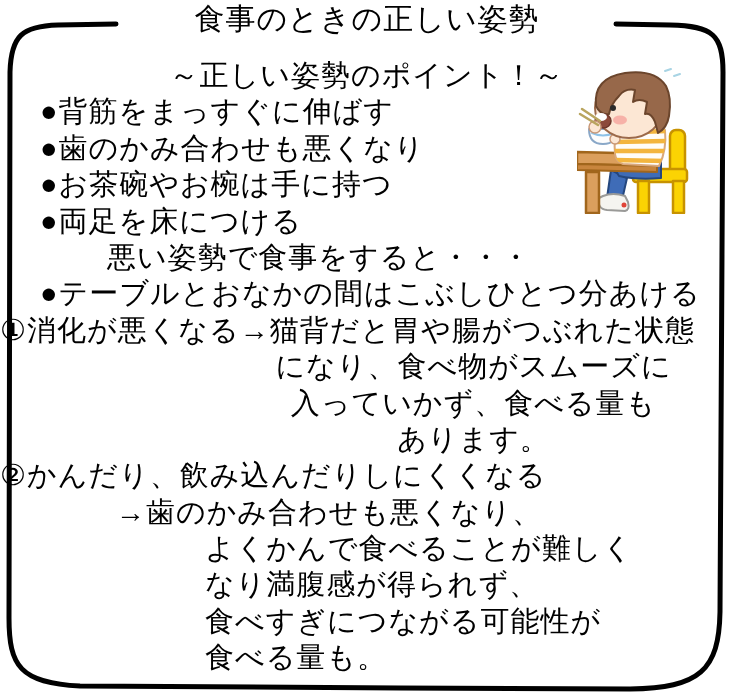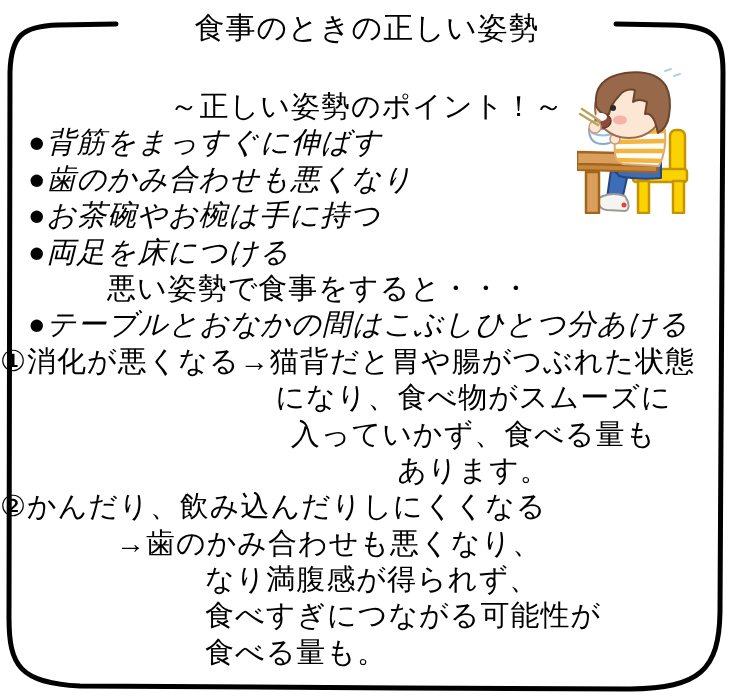--- a/index.html
+++ b/index.html
@@ -24,37 +24,36 @@
     position: absolute;
     top: 2px;
     left: 0;
     width: 734px;
     text-align: center;
     font-size: 30px;
     line-height: 34px;
     font-weight: 500;
     letter-spacing: 1px;
     white-space: nowrap;
-    margin-top: 9px;
   }
 
   .body-text {
     position: absolute;
     top: 57px;
     left: 0;
     width: 734px;
     font-size: 29px;
     line-height: 36.4px;
     letter-spacing: 1px;
   }
 
   .line { white-space: nowrap; height: 36.4px; }
 
-  .line.subtitle   { text-align: center; padding-left: 0; margin-top: 31px; }
-  .line.bullet     { padding-left: 28px; font-style: italic; }
+  .line.subtitle   { text-align: center; padding-left: 0; }
+  .line.bullet     { padding-left: 40px; }
   .line.lead       { }
   .line.bad-head   { padding-left: 107px; }
   .line.e1-cont    { padding-left: 213px; text-align: center; }
   .line.e2-arrow   { padding-left: 116px; }
   .line.e2-cont    { padding-left: 205px; }
 
   .illustration {
     position: absolute;
     left: 577px;
     top: 66px;
@@ -84,20 +83,21 @@
 
     <div class="line bullet"><span>●</span><span>テーブルとおなかの間はこぶしひとつ分あける</span></div>
 
     <div class="line lead">①消化が悪くなる→猫背だと胃や腸がつぶれた状態</div>
     <div class="line e1-cont">になり、食べ物がスムーズに</div>
     <div class="line e1-cont">入っていかず、食べる量も</div>
     <div class="line e1-cont">あります。</div>
 
     <div class="line lead">②かんだり、飲み込んだりしにくくなる</div>
     <div class="line e2-arrow">→歯のかみ合わせも悪くなり、</div>
+    <div class="line e2-cont">よくかんで食べることが難しく</div>
     <div class="line e2-cont">なり満腹感が得られず、</div>
     <div class="line e2-cont">食べすぎにつながる可能性が</div>
     <div class="line e2-cont">食べる量も。</div>
   </div>
 
   <svg class="illustration" viewBox="0 0 128 148">
     <g stroke-linejoin="round" stroke-linecap="round">
 
       <rect x="93" y="64" width="15" height="46" rx="6" fill="#fbd303" stroke="#c79200" stroke-width="2.5"></rect>
       <rect x="56" y="103" width="54" height="13" rx="3" fill="#fbd303" stroke="#c79200" stroke-width="2.5"></rect>

